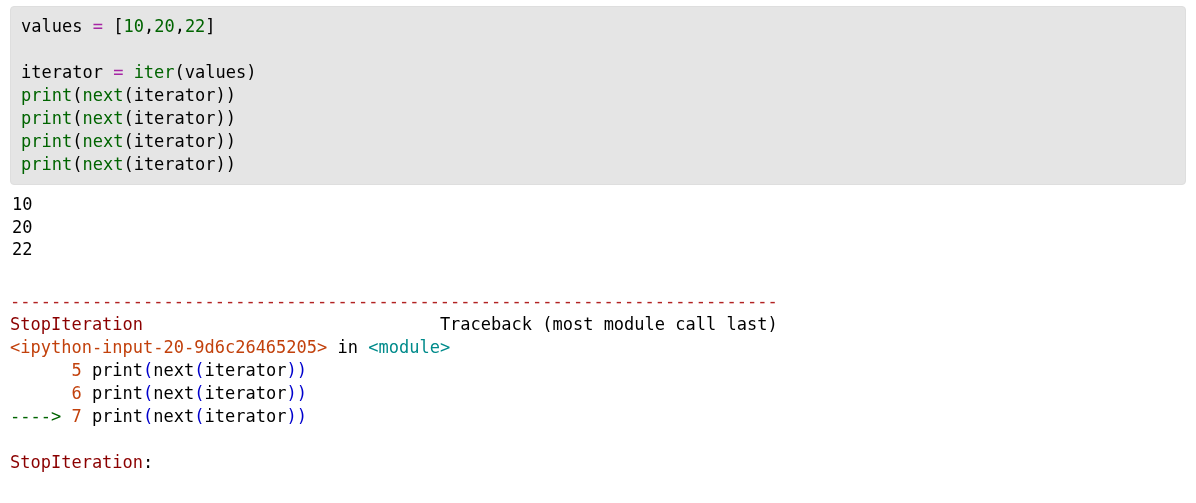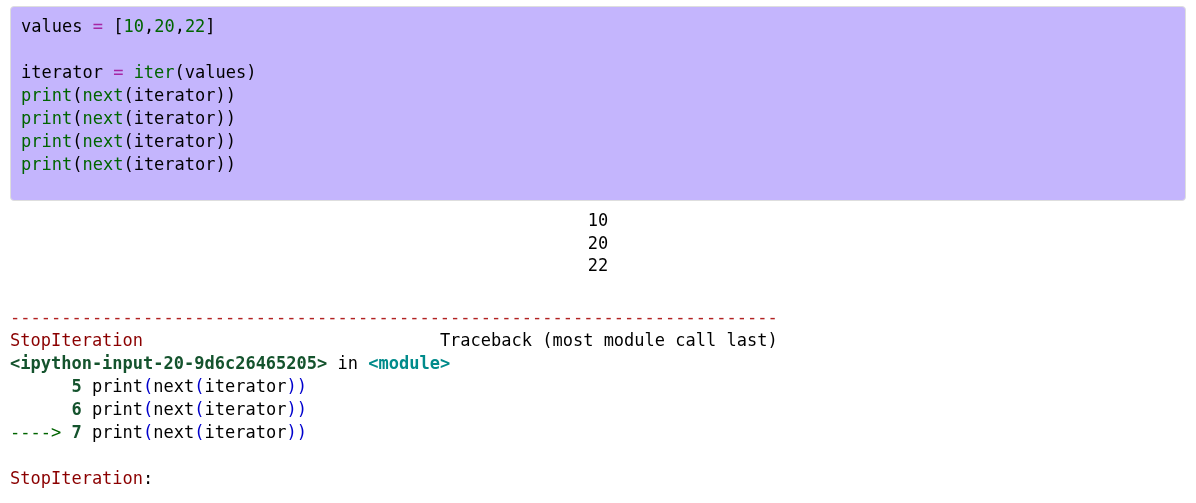--- a/index.html
+++ b/index.html
@@ -8,41 +8,40 @@
     background: #ffffff;
     font-family: "DejaVu Sans Mono", "Menlo", "Consolas", monospace;
     font-size: 17px;
     line-height: 1.35;
   }
   .wrap {
     padding: 6px 10px 12px 10px;
     width: 1176px;
   }
   .code-cell {
-    background: #c4b5fd;
+    background: #e5e5e5;
     border: 1px solid #dedede;
     border-radius: 4px;
-    padding: 8px 10px 24px 10px;
+    padding: 8px 10px 8px 10px;
     white-space: pre;
   }
   .output {
     padding: 8px 2px 0 2px;
     white-space: pre;
     color: #000;
-    text-align: center;
   }
   .tb {
     padding-top: 6px;
     white-space: pre;
   }
   .sep { color: #b22222; }
   .err-name { color: #8b0000; font-weight: normal; }
   .tb-black { color: #000; }
-  .tb-cyan { color: #008b8b; font-weight: bold; }
-  .tb-green { color: #14532d; font-weight: bold; }
+  .tb-cyan { color: #008b8b; font-weight: normal; }
+  .tb-green { color: #c2410c; font-weight: normal; }
   .tb-paren { color: #0000cd; }
   .tb-arrow { color: #006400; }
 
   
   .c-plain { color: #000; }
   .c-num   { color: #006400; }
   .c-func  { color: #006400; }
   .c-op    { color: #a626a4; }
   .c-punct { color: #000; }
 </style>

